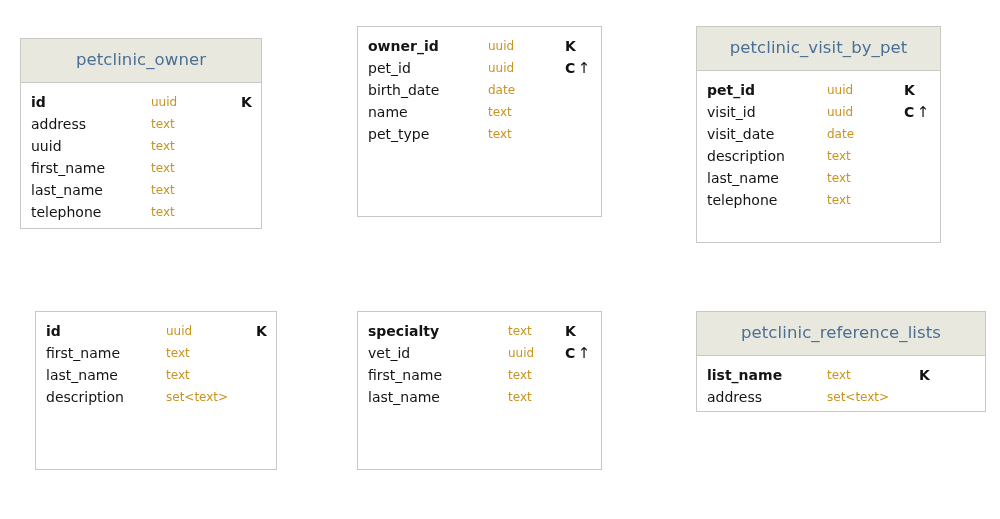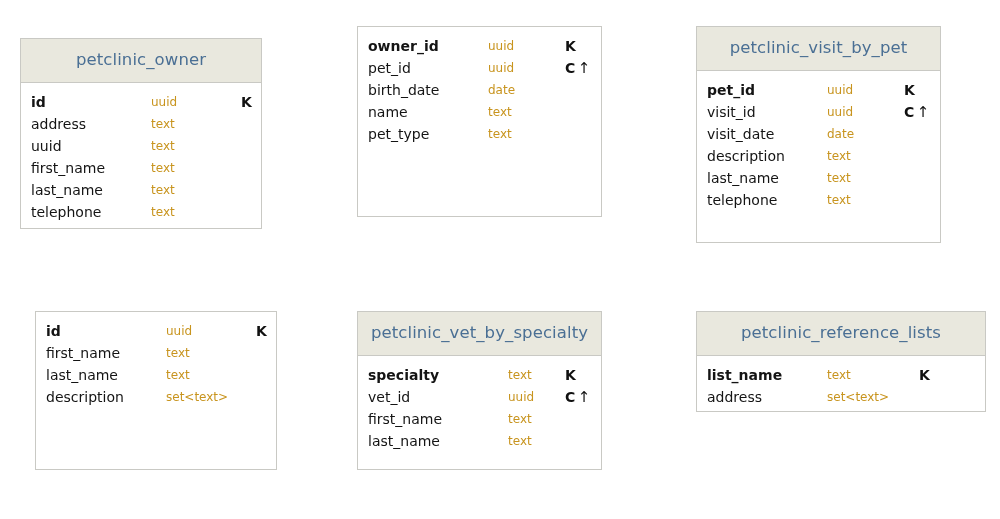--- a/index.html
+++ b/index.html
@@ -138,23 +138,20 @@
     </div>
     <div class="table-card" style="left: 35px; top: 311px; width: 242px; height: 159px;">
       <div class="table-body">
         <div class="col-row"><span class="col-name pk">id</span><span class="col-type" style="left: 120px;">uuid</span><span class="col-key" style="left: 210px;"><span>K</span></span></div>
         <div class="col-row"><span class="col-name">first_name</span><span class="col-type" style="left: 120px;">text</span></div>
         <div class="col-row"><span class="col-name">last_name</span><span class="col-type" style="left: 120px;">text</span></div>
         <div class="col-row"><span class="col-name">description</span><span class="col-type" style="left: 120px;">set&lt;text&gt;</span></div>
       </div>
     </div>
     <div class="table-card" style="left: 357px; top: 311px; width: 245px; height: 159px;">
-      <div class="table-header">
-        <span class="table-title">petclinic_vet_by_specialty</span>
-      </div>
       <div class="table-body">
         <div class="col-row"><span class="col-name pk">specialty</span><span class="col-type" style="left: 140px;">text</span><span class="col-key" style="left: 197px;"><span>K</span></span></div>
         <div class="col-row"><span class="col-name">vet_id</span><span class="col-type" style="left: 140px;">uuid</span><span class="col-key" style="left: 197px;"><span>C</span><span class="arrow-glyph">↑</span></span></div>
         <div class="col-row"><span class="col-name">first_name</span><span class="col-type" style="left: 140px;">text</span></div>
         <div class="col-row"><span class="col-name">last_name</span><span class="col-type" style="left: 140px;">text</span></div>
       </div>
     </div>
     <div class="table-card" style="left: 696px; top: 311px; width: 290px; height: 101px;">
       <div class="table-header">
         <span class="table-title">petclinic_reference_lists</span>

